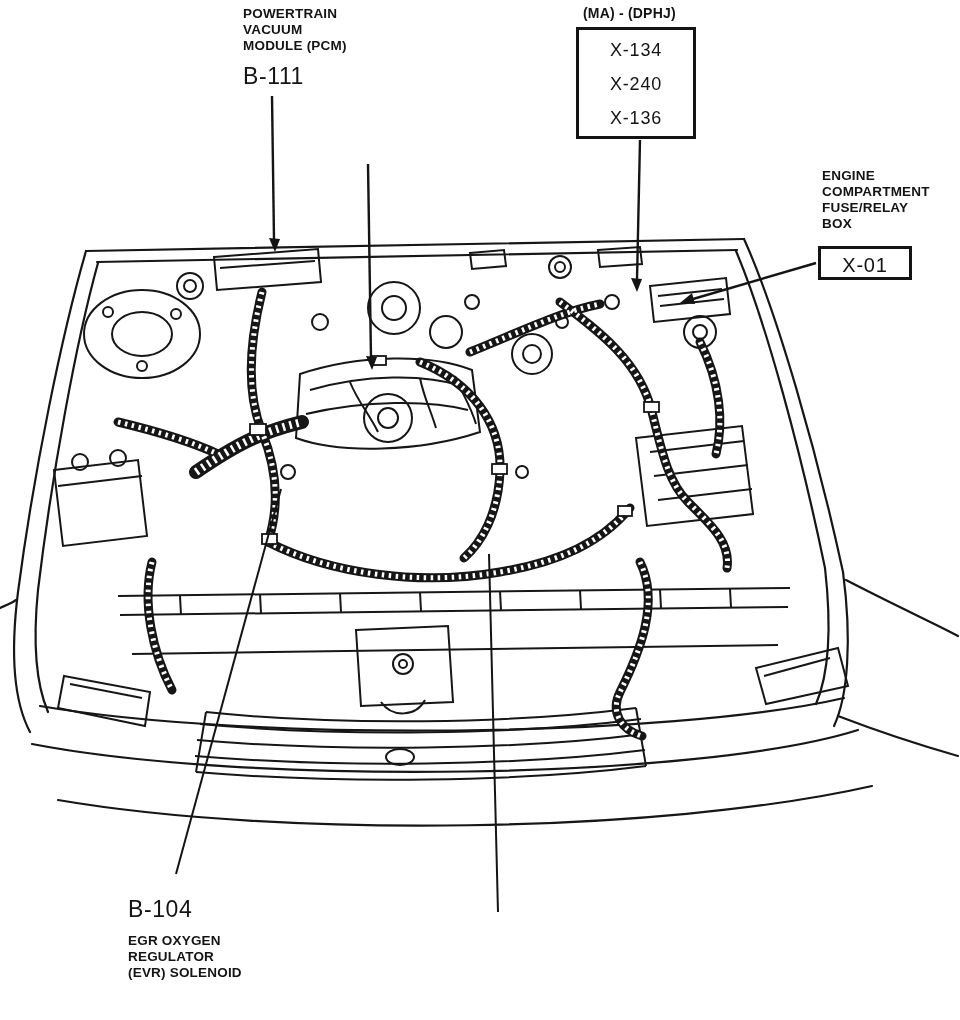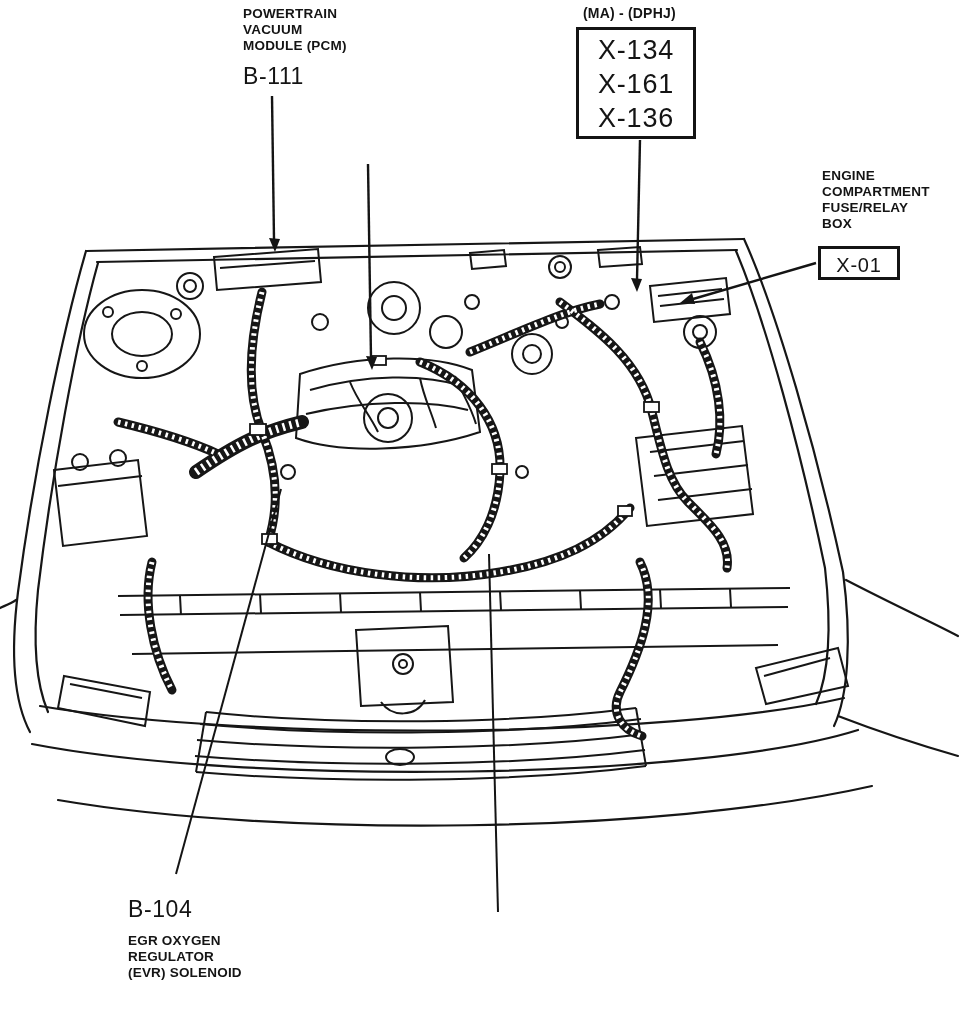--- a/index.html
+++ b/index.html
@@ -10,21 +10,21 @@
   .art{position:absolute;left:0;top:0;width:960px;height:1020px;}
   .callout{position:absolute;}
   .small{font-size:13.5px;line-height:16px;font-weight:600;letter-spacing:.2px;}
   .code{font-size:23px;font-weight:500;letter-spacing:.6px;margin-top:9px;}
   .code.tight{margin-top:12px;}
   .caption{font-size:14px;font-weight:600;letter-spacing:.2px;}
   .codebox{
     position:absolute;border:3px solid #141414;background:#ffffff;
     text-align:center;box-sizing:border-box;
   }
-  .codebox .boxline{font-size:27px;font-weight:500;letter-spacing:.8px;line-height:34px;}
+  .codebox .boxline{font-size:18px;font-weight:500;letter-spacing:.8px;line-height:34px;}
   .codebox.single .boxline{font-size:20px;line-height:30px;}
   .label-under{margin-top:10px;}
 </style>
 </head>
 <body>
 
 <div class="page">
 
   <svg class="art" viewBox="0 0 960 1020" aria-hidden="true">
 
@@ -192,33 +192,33 @@
     </div>
     <div class="code">B-111</div>
   </div>
 
 
   <div class="callout" style="left:583px;top:5px">
     <div class="caption">(MA) - (DPHJ)</div>
   </div>
   <div class="codebox" style="left:576px;top:27px;width:120px;height:112px;padding-top:3px">
     <div class="boxline">X-134</div>
-    <div class="boxline">X-161</div>
+    <div class="boxline">X-240</div>
     <div class="boxline">X-136</div>
   </div>
 
   <div class="callout" style="left:822px;top:168px">
     <div class="small">
       <div>ENGINE</div>
       <div>COMPARTMENT</div>
       <div>FUSE/RELAY</div>
       <div>BOX</div>
     </div>
   </div>
-  <div class="codebox single" style="left:818px;top:246px;width:82px;height:34px;padding-top:1px">
+  <div class="codebox single" style="left:818px;top:246px;width:94px;height:34px;padding-top:1px">
     <div class="boxline">X-01</div>
   </div>
 
   <div class="callout" style="left:128px;top:884px">
     <div class="code tight">B-104</div>
     <div class="small label-under">
       <div>EGR OXYGEN</div>
       <div>REGULATOR</div>
       <div>(EVR) SOLENOID</div>
     </div>

